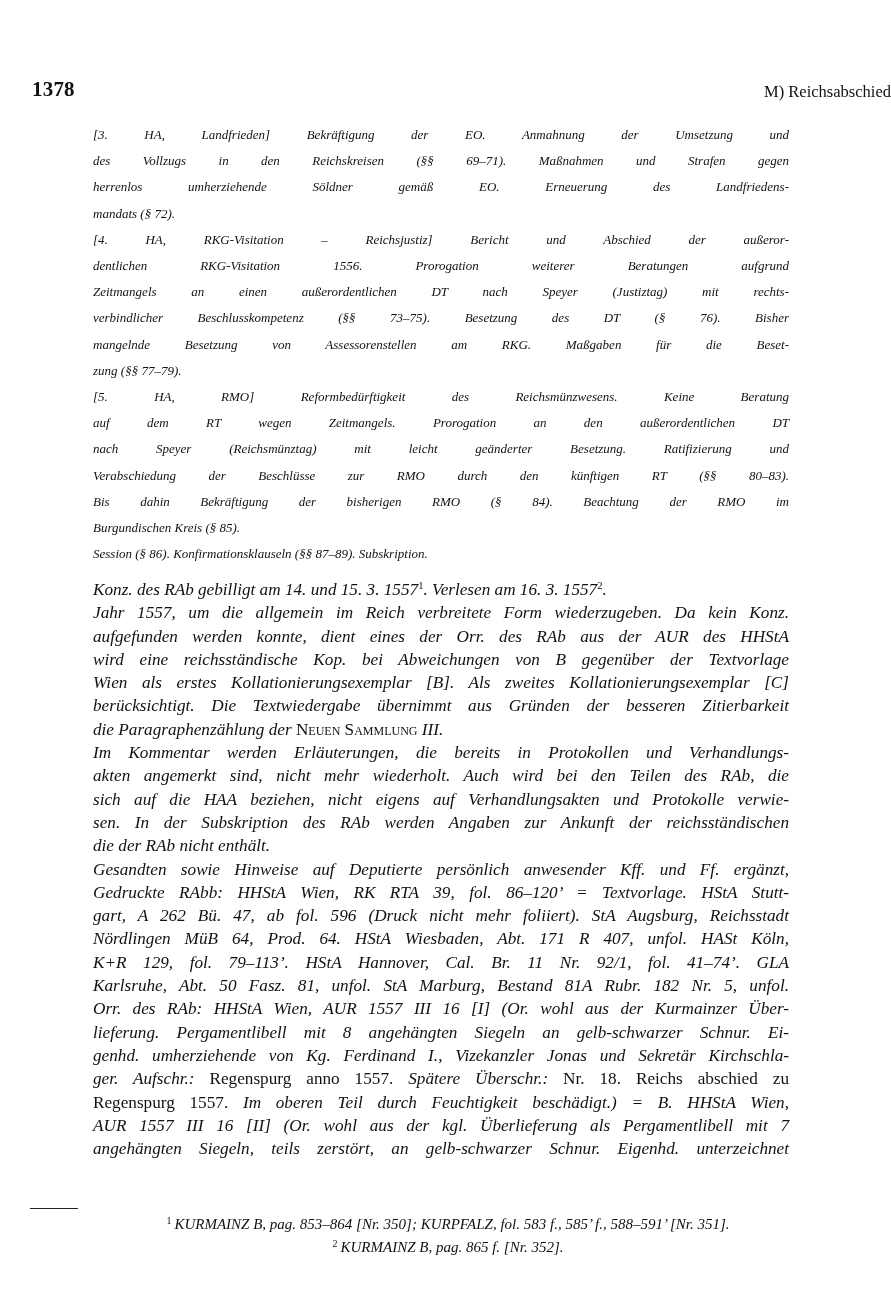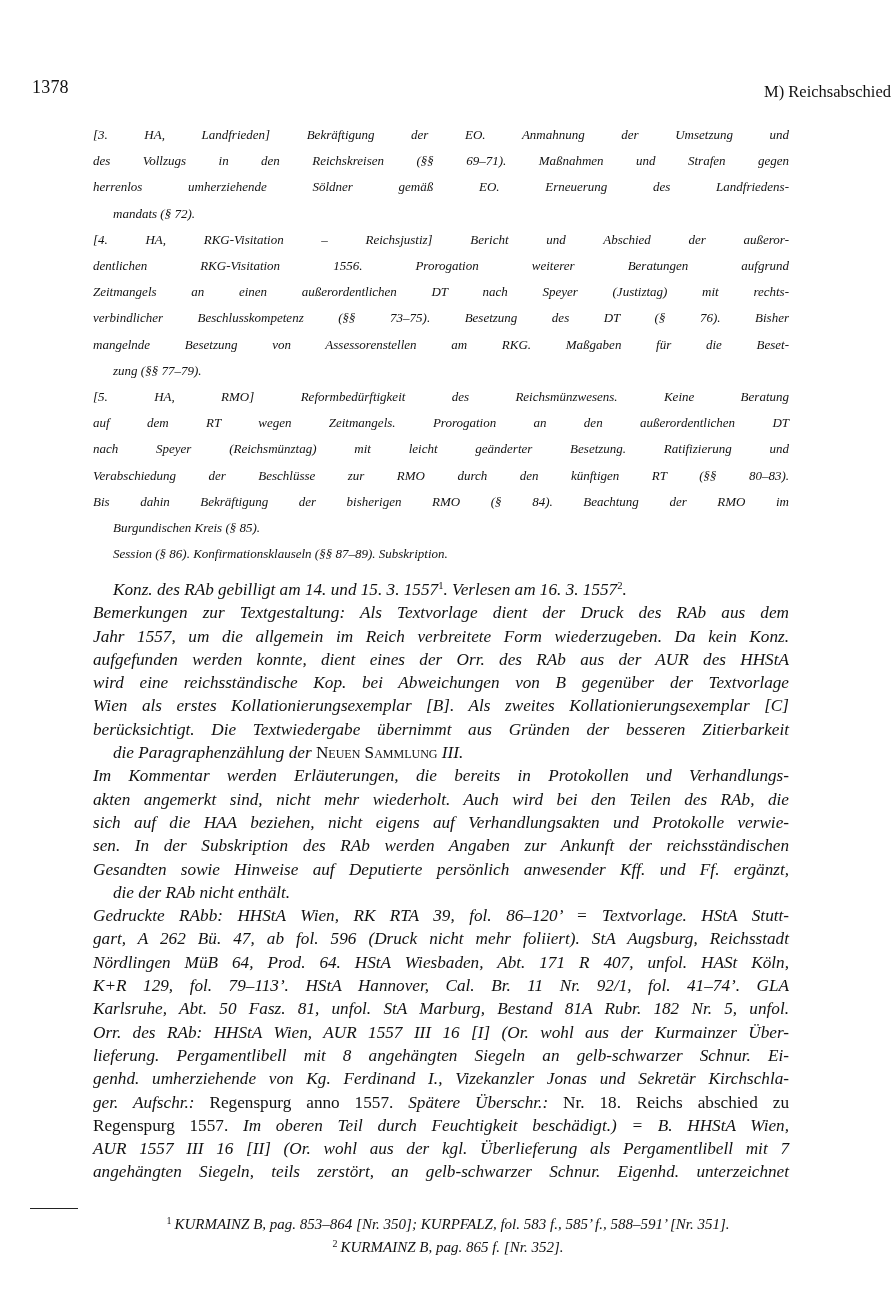--- a/index.html
+++ b/index.html
@@ -12,23 +12,24 @@
       height: 1300px;
       position: relative;
       overflow: hidden;
       color: #111111;
       font-family: "Liberation Serif", "DejaVu Serif", serif;
     }
     .page-number {
       position: absolute;
       left: 32px;
       top: 77px;
-      font-size: 18px;
+      font-size: 21px;
       font-style: normal;
       letter-spacing: 0.2px;
+      font-weight: bold;
     }
     .running-head {
       position: absolute;
       left: 0;
       width: 891px;
       top: 82px;
       text-align: right;
       font-size: 16.5px;
       font-style: normal;
     }
@@ -52,21 +53,20 @@
     }
     .line {
       display: block;
       white-space: nowrap;
       text-align: justify;
       text-align-last: justify;
       width: 696px;
     }
     .line.last {
       text-align-last: left;
-      margin-left: 20px;
     }
     .roman {
       font-style: normal;
       margin-top: 37px;
     }
     .smallcaps {
       font-style: normal;
       font-variant: small-caps;
     }
     sup {
@@ -126,34 +126,33 @@
   <span class="line">nach Speyer (Reichsmünztag) mit leicht geänderter Besetzung. Ratifizierung und</span>
   <span class="line">Verabschiedung der Beschlüsse zur RMO durch den künftigen RT (§§ 80–83).</span>
   <span class="line">Bis dahin Bekräftigung der bisherigen RMO (§ 84). Beachtung der RMO im</span>
   <span class="line last">Burgundischen Kreis (§ 85).</span>
   <span class="line last">Session (§ 86). Konfirmationsklauseln (§§ 87–89). Subskription.</span>
 </div>
 
 <div class="remarks">
   <span class="line last"><span>Konz. des RAb gebilligt am 14. und 15. 3. 1557</span><sup>1</sup><span>. Verlesen am 16. 3. 1557</span><sup>2</sup><span>.</span></span>
 
-  <span class="line">Bemerkungen zur Textgestaltung: Als Textvorlage dient der Druck des RAb aus dem</span>
   <span class="line">Jahr 1557, um die allgemein im Reich verbreitete Form wiederzugeben. Da kein Konz.</span>
   <span class="line">aufgefunden werden konnte, dient eines der Orr. des RAb aus der AUR des HHStA</span>
   <span class="line">wird eine reichsständische Kop. bei Abweichungen von B gegenüber der Textvorlage</span>
   <span class="line">Wien als erstes Kollationierungsexemplar [B]. Als zweites Kollationierungsexemplar [C]</span>
   <span class="line">berücksichtigt. Die Textwiedergabe übernimmt aus Gründen der besseren Zitierbarkeit</span>
   <span class="line last"><span>die Paragraphenzählung der </span><span class="smallcaps">Neuen Sammlung</span><span> III.</span></span>
 
   <span class="line">Im Kommentar werden Erläuterungen, die bereits in Protokollen und Verhandlungs-</span>
   <span class="line">akten angemerkt sind, nicht mehr wiederholt. Auch wird bei den Teilen des RAb, die</span>
   <span class="line">sich auf die HAA beziehen, nicht eigens auf Verhandlungsakten und Protokolle verwie-</span>
   <span class="line">sen. In der Subskription des RAb werden Angaben zur Ankunft der reichsständischen</span>
+  <span class="line last">die der RAb nicht enthält.</span>
   <span class="line">Gesandten sowie Hinweise auf Deputierte persönlich anwesender Kff. und Ff. ergänzt,</span>
-  <span class="line last">die der RAb nicht enthält.</span>
   <span class="line">Gedruckte RAbb: HHStA Wien, RK RTA 39, fol. 86–120’ = Textvorlage. HStA Stutt-</span>
   <span class="line">gart, A 262 Bü. 47, ab fol. 596 (Druck nicht mehr foliiert). StA Augsburg, Reichsstadt</span>
   <span class="line">Nördlingen MüB 64, Prod. 64. HStA Wiesbaden, Abt. 171 R 407, unfol. HASt Köln,</span>
   <span class="line">K+R 129, fol. 79–113’. HStA Hannover, Cal. Br. 11 Nr. 92/1, fol. 41–74’. GLA</span>
   <span class="line">Karlsruhe, Abt. 50 Fasz. 81, unfol. StA Marburg, Bestand 81A Rubr. 182 Nr. 5, unfol.</span>
   <span class="line">Orr. des RAb: HHStA Wien, AUR 1557 III 16 [I] (Or. wohl aus der Kurmainzer Über-</span>
   <span class="line">lieferung. Pergamentlibell mit 8 angehängten Siegeln an gelb-schwarzer Schnur. Ei-</span>
   <span class="line">genhd. umherziehende von Kg. Ferdinand I., Vizekanzler Jonas und Sekretär Kirchschla-</span>
 
   <span class="line"><span>ger. Aufschr.: </span><span class="roman">Regenspurg anno 1557.</span><span> Spätere Überschr.: </span><span class="roman">Nr. 18. Reichs abschied zu</span></span>

